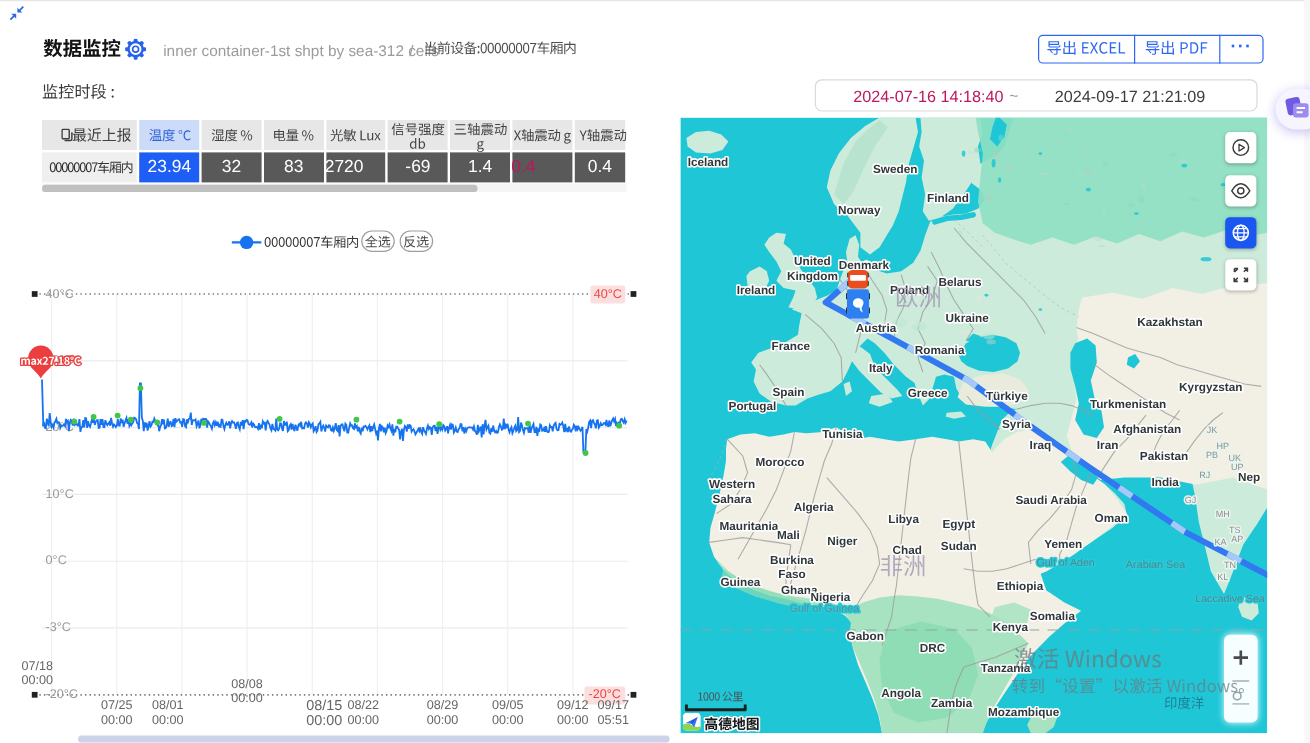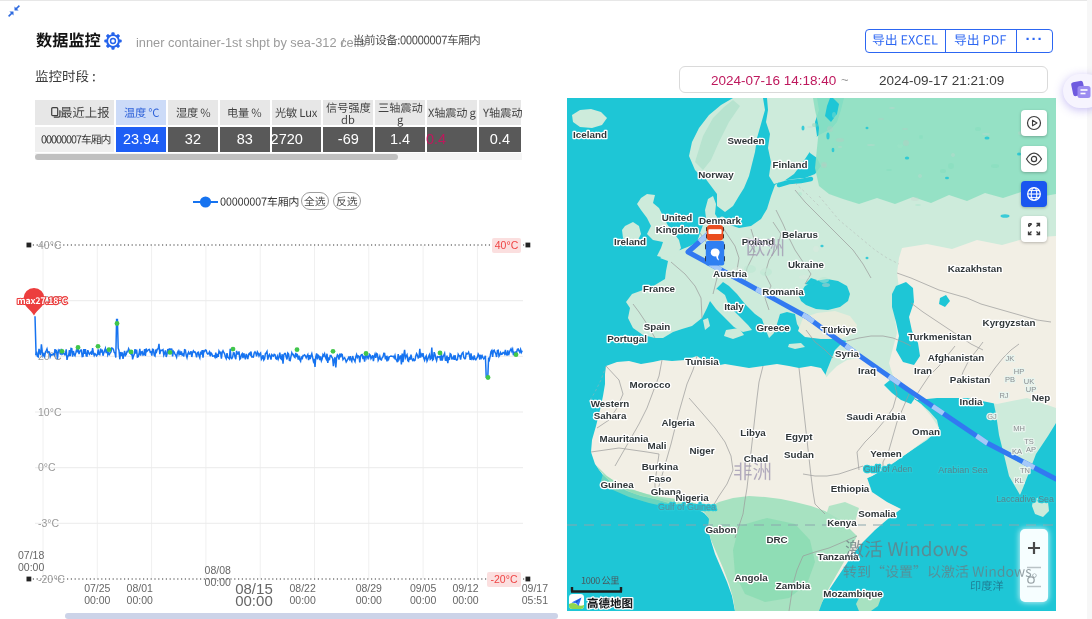--- a/index.html
+++ b/index.html
@@ -168,27 +168,27 @@
 <div class="abs" style="left:38px;top:349.8px;font-size:10.5px;color:#999">20°C</div>
 <div class="abs" style="left:38px;top:405.5px;font-size:10.5px;color:#999">10°C</div>
 <div class="abs" style="left:38px;top:461.2px;font-size:10.5px;color:#999">0°C</div>
 <div class="abs" style="left:38px;top:516.8px;font-size:10.5px;color:#999">-3°C</div>
 <div class="abs" style="left:38px;top:572.5px;font-size:10.5px;color:#999">-20°C</div>
 <div class="abs" style="left:492px;top:238px;width:29px;height:14.5px;background:#fbdfdf;border-radius:2px;color:#ef4444;font-size:10.5px;text-align:center;line-height:14.5px">40°C</div>
 <div class="abs" style="left:487px;top:572px;width:34px;height:14.5px;background:#fbdfdf;border-radius:2px;color:#ef4444;font-size:10.5px;text-align:center;line-height:14.5px">-20°C</div>
 <div class="abs" style="left:18.0px;top:550px;width:50px;text-align:left;font-size:10.5px;color:#666;line-height:11.5px">07/18<br>00:00</div>
 <div class="abs" style="left:72.3px;top:583px;width:50px;text-align:center;font-size:10.5px;color:#666;line-height:11.5px">07/25<br>00:00</div>
 <div class="abs" style="left:126.6px;top:583px;width:50px;text-align:left;font-size:10.5px;color:#666;line-height:11.5px">08/01<br>00:00</div>
-<div class="abs" style="left:180.9px;top:565px;width:50px;text-align:right;font-size:10.5px;color:#666;line-height:11.5px">08/08<br>00:00</div>
-<div class="abs" style="left:235.2px;top:583px;width:50px;text-align:left;font-size:15px;color:#666;line-height:11.5px">08/15<br>00:00</div>
+<div class="abs" style="left:180.9px;top:565px;width:50px;text-align:center;font-size:10.5px;color:#666;line-height:11.5px">08/08<br>00:00</div>
+<div class="abs" style="left:235.2px;top:583px;width:50px;text-align:right;font-size:12px;color:#666;line-height:11.5px">08/15<br>00:00</div>
 <div class="abs" style="left:289.5px;top:583px;width:50px;text-align:left;font-size:10.5px;color:#666;line-height:11.5px">08/22<br>00:00</div>
 <div class="abs" style="left:343.8px;top:583px;width:50px;text-align:center;font-size:10.5px;color:#666;line-height:11.5px">08/29<br>00:00</div>
 <div class="abs" style="left:398.1px;top:583px;width:50px;text-align:center;font-size:10.5px;color:#666;line-height:11.5px">09/05<br>00:00</div>
-<div class="abs" style="left:452.4px;top:583px;width:50px;text-align:left;font-size:10.5px;color:#666;line-height:11.5px">09/12<br>00:00</div>
-<div class="abs" style="left:498px;top:583px;width:50px;text-align:right;font-size:10.5px;color:#666;line-height:11.5px">09/17<br>05:51</div>
+<div class="abs" style="left:452.4px;top:583px;width:50px;text-align:center;font-size:10.5px;color:#666;line-height:11.5px">09/12<br>00:00</div>
+<div class="abs" style="left:498px;top:583px;width:50px;text-align:left;font-size:10.5px;color:#666;line-height:11.5px">09/17<br>05:51</div>
 <svg class="abs" style="left:0;top:0" width="560" height="619" fill="none">
     <polyline points="35,316.3 36,351.9 35.8,355.3 36.6,351.5 37.4,356.4 38.2,356.9 39.0,348.9 39.8,351.7 40.6,355.2 41.4,344.3 42.2,351.2 43.0,355.8 43.8,354.2 44.6,356.2 45.4,352.0 46.2,350.9 47.0,348.9 47.8,352.4 48.6,351.8 49.4,352.1 50.2,356.6 51.0,354.5 51.8,355.0 52.6,354.6 53.4,353.9 54.2,355.1 55.0,349.1 55.8,351.8 56.6,350.8 57.4,359.2 58.2,352.2 59.0,349.8 59.8,350.5 60.6,354.6 61.4,348.9 62.2,354.2 63.0,353.5 63.8,352.9 64.6,354.7 65.4,354.6 66.2,349.3 67.0,359.9 67.8,356.0 68.6,355.8 69.4,350.1 70.2,356.2 71.0,348.4 71.8,348.6 72.6,356.6 73.4,351.0 74.2,354.4 75.0,355.7 75.8,352.9 76.6,349.3 77.4,352.4 78.2,349.0 79.0,354.1 79.8,351.5 80.6,350.2 81.4,350.1 82.2,356.6 83.0,356.4 83.8,349.2 84.6,354.0 85.4,349.2 86.2,355.8 87.0,356.0 87.8,350.2 88.6,352.6 89.4,354.3 90.2,353.0 91.0,352.0 91.8,354.8 92.6,348.2 93.4,352.9 94.2,355.5 95.0,353.7 95.8,354.6 96.6,355.9 97.4,354.6 98.2,349.3 99.0,354.5 99.8,354.7 100.6,348.7 101.4,352.5 102.2,349.7 103.0,355.7 103.8,352.9 104.6,350.4 105.4,348.3 106.2,353.1 107.0,349.3 107.8,354.9 108.6,352.9 109.4,354.4 110.2,352.8 111.0,351.9 111.8,348.1 112.6,348.4 113.4,349.4 114.2,352.4 115.0,353.1 115.8,357.5 116.6,319.6 117.4,319.6 118.2,348.2 119.0,350.5 119.8,359.3 120.6,352.0 121.4,356.0 122.2,352.3 123.0,358.8 123.8,355.0 124.6,350.9 125.4,355.5 126.2,354.5 127.0,351.4 127.8,351.7 128.6,348.7 129.4,350.6 130.2,353.2 131.0,354.1 131.8,350.3 132.6,359.4 133.4,356.0 134.2,354.4 135.0,349.2 135.8,353.5 136.6,349.6 137.4,357.0 138.2,356.6 139.0,354.1 139.8,348.8 140.6,355.7 141.4,352.0 142.2,351.6 143.0,355.0 143.8,354.5 144.6,349.1 145.4,355.9 146.2,348.5 147.0,351.4 147.8,350.6 148.6,349.6 149.4,349.4 150.2,352.2 151.0,351.9 151.8,355.7 152.6,349.3 153.4,349.6 154.2,355.1 155.0,356.0 155.8,349.5 156.6,351.7 157.4,349.1 158.2,348.8 159.0,343.8 159.8,354.2 160.6,350.3 161.4,350.2 162.2,350.4 163.0,349.7 163.8,355.2 164.6,353.2 165.4,350.4 166.2,356.9 167.0,354.4 167.8,349.0 168.6,351.8 169.4,349.0 170.2,349.3 171.0,349.1 171.8,349.2 172.6,356.3 173.4,351.2 174.2,352.2 175.0,354.1 175.8,355.2 176.6,357.3 177.4,352.8 178.2,351.2 179.0,354.3 179.8,351.9 180.6,354.8 181.4,351.4 182.2,354.9 183.0,354.1 183.8,356.4 184.6,349.7 185.4,350.0 186.2,355.1 187.0,357.6 187.8,354.0 188.6,352.2 189.4,354.0 190.2,353.7 191.0,351.1 191.8,357.0 192.6,352.5 193.4,350.9 194.2,352.2 195.0,352.0 195.8,353.9 196.6,357.3 197.4,352.6 198.2,352.1 199.0,355.9 199.8,357.9 200.6,351.6 201.4,354.5 202.2,350.1 203.0,357.7 203.8,351.0 204.6,351.4 205.4,349.9 206.2,350.2 207.0,353.1 207.8,354.0 208.6,353.7 209.4,352.1 210.2,356.2 211.0,353.0 211.8,354.0 212.6,356.1 213.4,356.0 214.2,355.8 215.0,357.3 215.8,352.7 216.6,358.0 217.4,354.0 218.2,356.9 219.0,351.1 219.8,352.8 220.6,352.3 221.4,358.7 222.2,352.4 223.0,350.8 223.8,352.5 224.6,353.8 225.4,357.0 226.2,358.6 227.0,353.2 227.8,357.5 228.6,357.9 229.4,358.8 230.2,348.8 231.0,357.9 231.8,358.6 232.6,357.3 233.4,352.8 234.2,352.9 235.0,357.1 235.8,359.1 236.6,350.9 237.4,353.8 238.2,353.9 239.0,351.4 239.8,359.2 240.6,358.3 241.4,354.7 242.2,353.6 243.0,358.1 243.8,353.3 244.6,356.4 245.4,359.3 246.2,353.9 247.0,356.3 247.8,359.0 248.6,354.4 249.4,353.3 250.2,354.7 251.0,351.5 251.8,356.9 252.6,356.7 253.4,357.0 254.2,353.0 255.0,351.9 255.8,353.0 256.6,356.3 257.4,351.9 258.2,353.3 259.0,356.0 259.8,354.0 260.6,353.0 261.4,359.4 262.2,358.1 263.0,355.1 263.8,360.0 264.6,358.7 265.4,353.6 266.2,352.9 267.0,351.5 267.8,359.6 268.6,356.3 269.4,354.6 270.2,356.3 271.0,359.7 271.8,354.7 272.6,355.6 273.4,356.1 274.2,354.3 275.0,354.7 275.8,358.5 276.6,359.0 277.4,356.2 278.2,359.1 279.0,356.7 279.8,352.6 280.6,358.4 281.4,359.2 282.2,354.2 283.0,363.7 283.8,355.0 284.6,353.6 285.4,353.6 286.2,357.0 287.0,359.4 287.8,353.1 288.6,354.1 289.4,360.4 290.2,360.6 291.0,356.3 291.8,352.8 292.6,354.7 293.4,354.5 294.2,356.8 295.0,357.5 295.8,352.9 296.6,356.0 297.4,355.0 298.2,359.5 299.0,355.7 299.8,359.8 300.6,361.3 301.4,356.4 302.2,359.4 303.0,355.5 303.8,355.6 304.6,354.8 305.4,355.9 306.2,357.9 307.0,356.0 307.8,354.6 308.6,360.1 309.4,355.2 310.2,359.1 311.0,355.8 311.8,353.7 312.6,357.4 313.4,361.2 314.2,358.9 315.0,367.0 315.8,356.8 316.6,353.3 317.4,359.4 318.2,355.3 319.0,356.2 319.8,360.2 320.6,356.4 321.4,360.9 322.2,358.9 323.0,354.6 323.8,355.9 324.6,353.8 325.4,357.2 326.2,359.1 327.0,353.7 327.8,363.0 328.6,357.3 329.4,360.2 330.2,355.5 331.0,355.5 331.8,357.2 332.6,358.2 333.4,366.2 334.2,359.8 335.0,357.3 335.8,367.5 336.6,358.0 337.4,354.9 338.2,355.9 339.0,359.6 339.8,353.7 340.6,357.3 341.4,354.2 342.2,354.6 343.0,359.6 343.8,358.4 344.6,357.7 345.4,359.5 346.2,362.0 347.0,360.7 347.8,359.0 348.6,357.4 349.4,359.2 350.2,356.1 351.0,360.0 351.8,361.5 352.6,356.0 353.4,358.7 354.2,360.0 355.0,361.6 355.8,357.0 356.6,354.6 357.4,357.5 358.2,355.9 359.0,356.4 359.8,362.4 360.6,356.1 361.4,354.8 362.2,354.7 363.0,359.2 363.8,355.5 364.6,361.6 365.4,356.6 366.2,353.5 367.0,358.2 367.8,356.5 368.6,358.1 369.4,354.3 370.2,355.2 371.0,358.7 371.8,357.3 372.6,355.2 373.4,361.1 374.2,356.6 375.0,354.1 375.8,357.9 376.6,353.6 377.4,354.2 378.2,360.4 379.0,358.8 379.8,356.3 380.6,359.6 381.4,360.0 382.2,357.6 383.0,356.9 383.8,353.4 384.6,353.5 385.4,359.4 386.2,355.9 387.0,361.3 387.8,357.5 388.6,359.3 389.4,356.6 390.2,356.4 391.0,356.0 391.8,356.2 392.6,356.4 393.4,356.3 394.2,358.0 395.0,355.5 395.8,359.2 396.6,360.2 397.4,362.3 398.2,354.0 399.0,359.5 399.8,357.6 400.6,355.4 401.4,364.5 402.2,353.5 403.0,362.1 403.8,354.9 404.6,349.9 405.4,357.8 406.2,356.0 407.0,354.7 407.8,360.7 408.6,361.3 409.4,356.9 410.2,359.7 411.0,354.6 411.8,359.0 412.6,360.3 413.4,359.0 414.2,360.7 415.0,360.3 415.8,355.9 416.6,353.6 417.4,355.2 418.2,358.0 419.0,357.3 419.8,348.9 420.6,357.7 421.4,354.2 422.2,355.6 423.0,353.2 423.8,358.0 424.6,360.3 425.4,357.5 426.2,355.9 427.0,361.1 427.8,359.2 428.6,356.5 429.4,354.8 430.2,359.4 431.0,358.5 431.8,347.5 432.6,360.0 433.4,359.1 434.2,352.2 435.0,354.5 435.8,358.4 436.6,360.7 437.4,356.7 438.2,357.1 439.0,356.8 439.8,356.8 440.6,360.6 441.4,353.7 442.2,360.7 443.0,357.0 443.8,355.2 444.6,353.3 445.4,360.2 446.2,360.3 447.0,355.6 447.8,363.2 448.6,357.0 449.4,360.0 450.2,353.7 451.0,354.3 451.8,358.9 452.6,358.8 453.4,356.9 454.2,359.9 455.0,355.1 455.8,359.4 456.6,360.1 457.4,359.8 458.2,354.4 459.0,355.9 459.8,355.8 460.6,359.5 461.4,354.9 462.2,353.2 463.0,352.4 463.8,357.5 464.6,358.6 465.4,358.5 466.2,353.3 467.0,354.0 467.8,353.6 468.6,352.2 469.4,355.1 470.2,360.0 471.0,353.3 471.8,358.7 472.6,357.6 473.4,360.1 474.2,355.4 475.0,358.9 475.8,359.8 476.6,358.3 477.4,357.2 478.2,354.0 479.0,355.3 479.8,359.5 480.6,354.8 481.4,357.7 482.2,355.9 483.0,357.6 483.8,358.9 484.6,357.5 485.4,355.8 486.2,376.9 487.0,376.9 487.8,376.9 488.6,357.6 489.4,359.6 490.2,356.0 491.0,351.6 491.8,350.5 492.6,356.8 493.4,350.6 494.2,350.1 495.0,352.5 495.8,353.7 496.6,357.0 497.4,350.5 498.2,350.2 499.0,356.3 499.8,355.0 500.6,352.6 501.4,354.4 502.2,354.2 503.0,352.6 503.8,352.6 504.6,353.9 505.4,349.9 506.2,354.8 507.0,355.1 507.8,350.3 508.6,355.2 509.4,352.5 510.2,350.2 511.0,348.8 511.8,351.2 512.6,349.2 513.4,355.2 514.2,352.7 515.0,354.1 515.8,352.1 516.6,352.5 517.4,349.3 518.2,349.0 519.0,351.0 519.8,352.3 520.6,349.5 521.4,352.3 522.2,350.6" stroke="#1673f0" stroke-width="1.5"></polyline>
     <circle cx="62" cy="351.3" r="2.4" fill="#41c64b"></circle>
     <circle cx="78" cy="347.4" r="2.4" fill="#41c64b"></circle>
     <circle cx="98" cy="346.3" r="2.4" fill="#41c64b"></circle>
     <circle cx="109" cy="349.7" r="2.4" fill="#41c64b"></circle>
     <circle cx="117" cy="323.5" r="2.4" fill="#41c64b"></circle>
     <circle cx="131" cy="351.9" r="2.4" fill="#41c64b"></circle>
     <circle cx="170" cy="352.4" r="2.4" fill="#41c64b"></circle>
     <circle cx="233" cy="349.1" r="2.4" fill="#41c64b"></circle>

